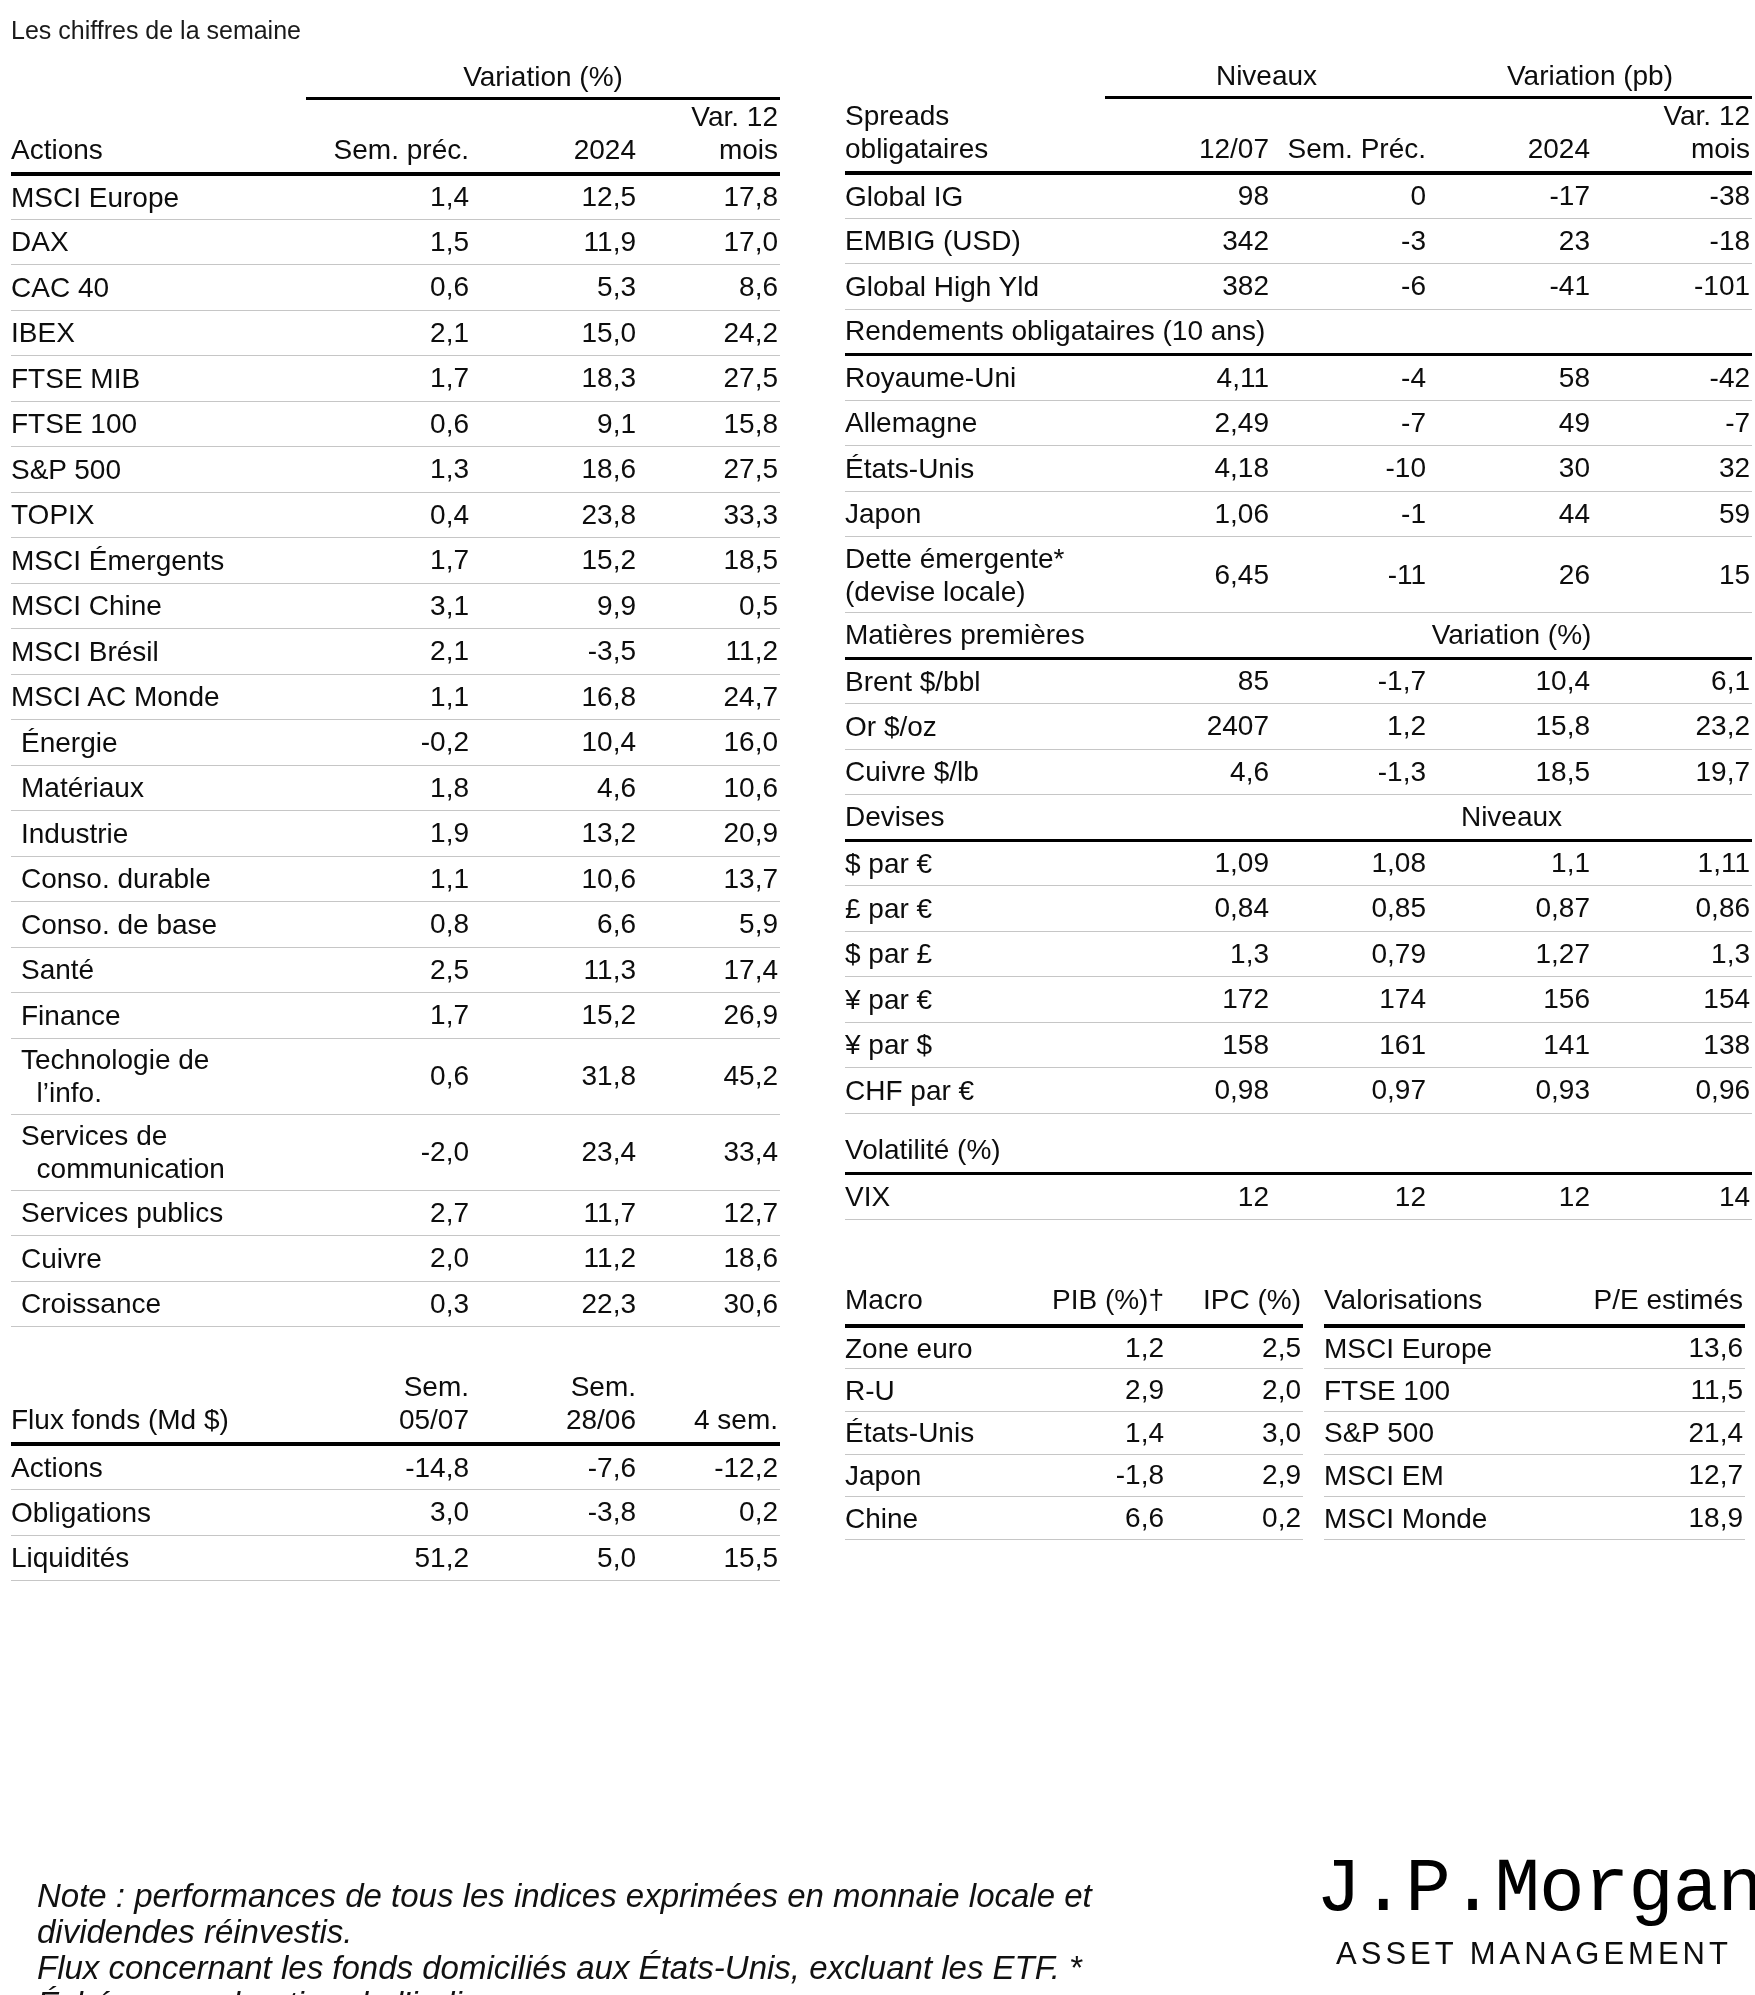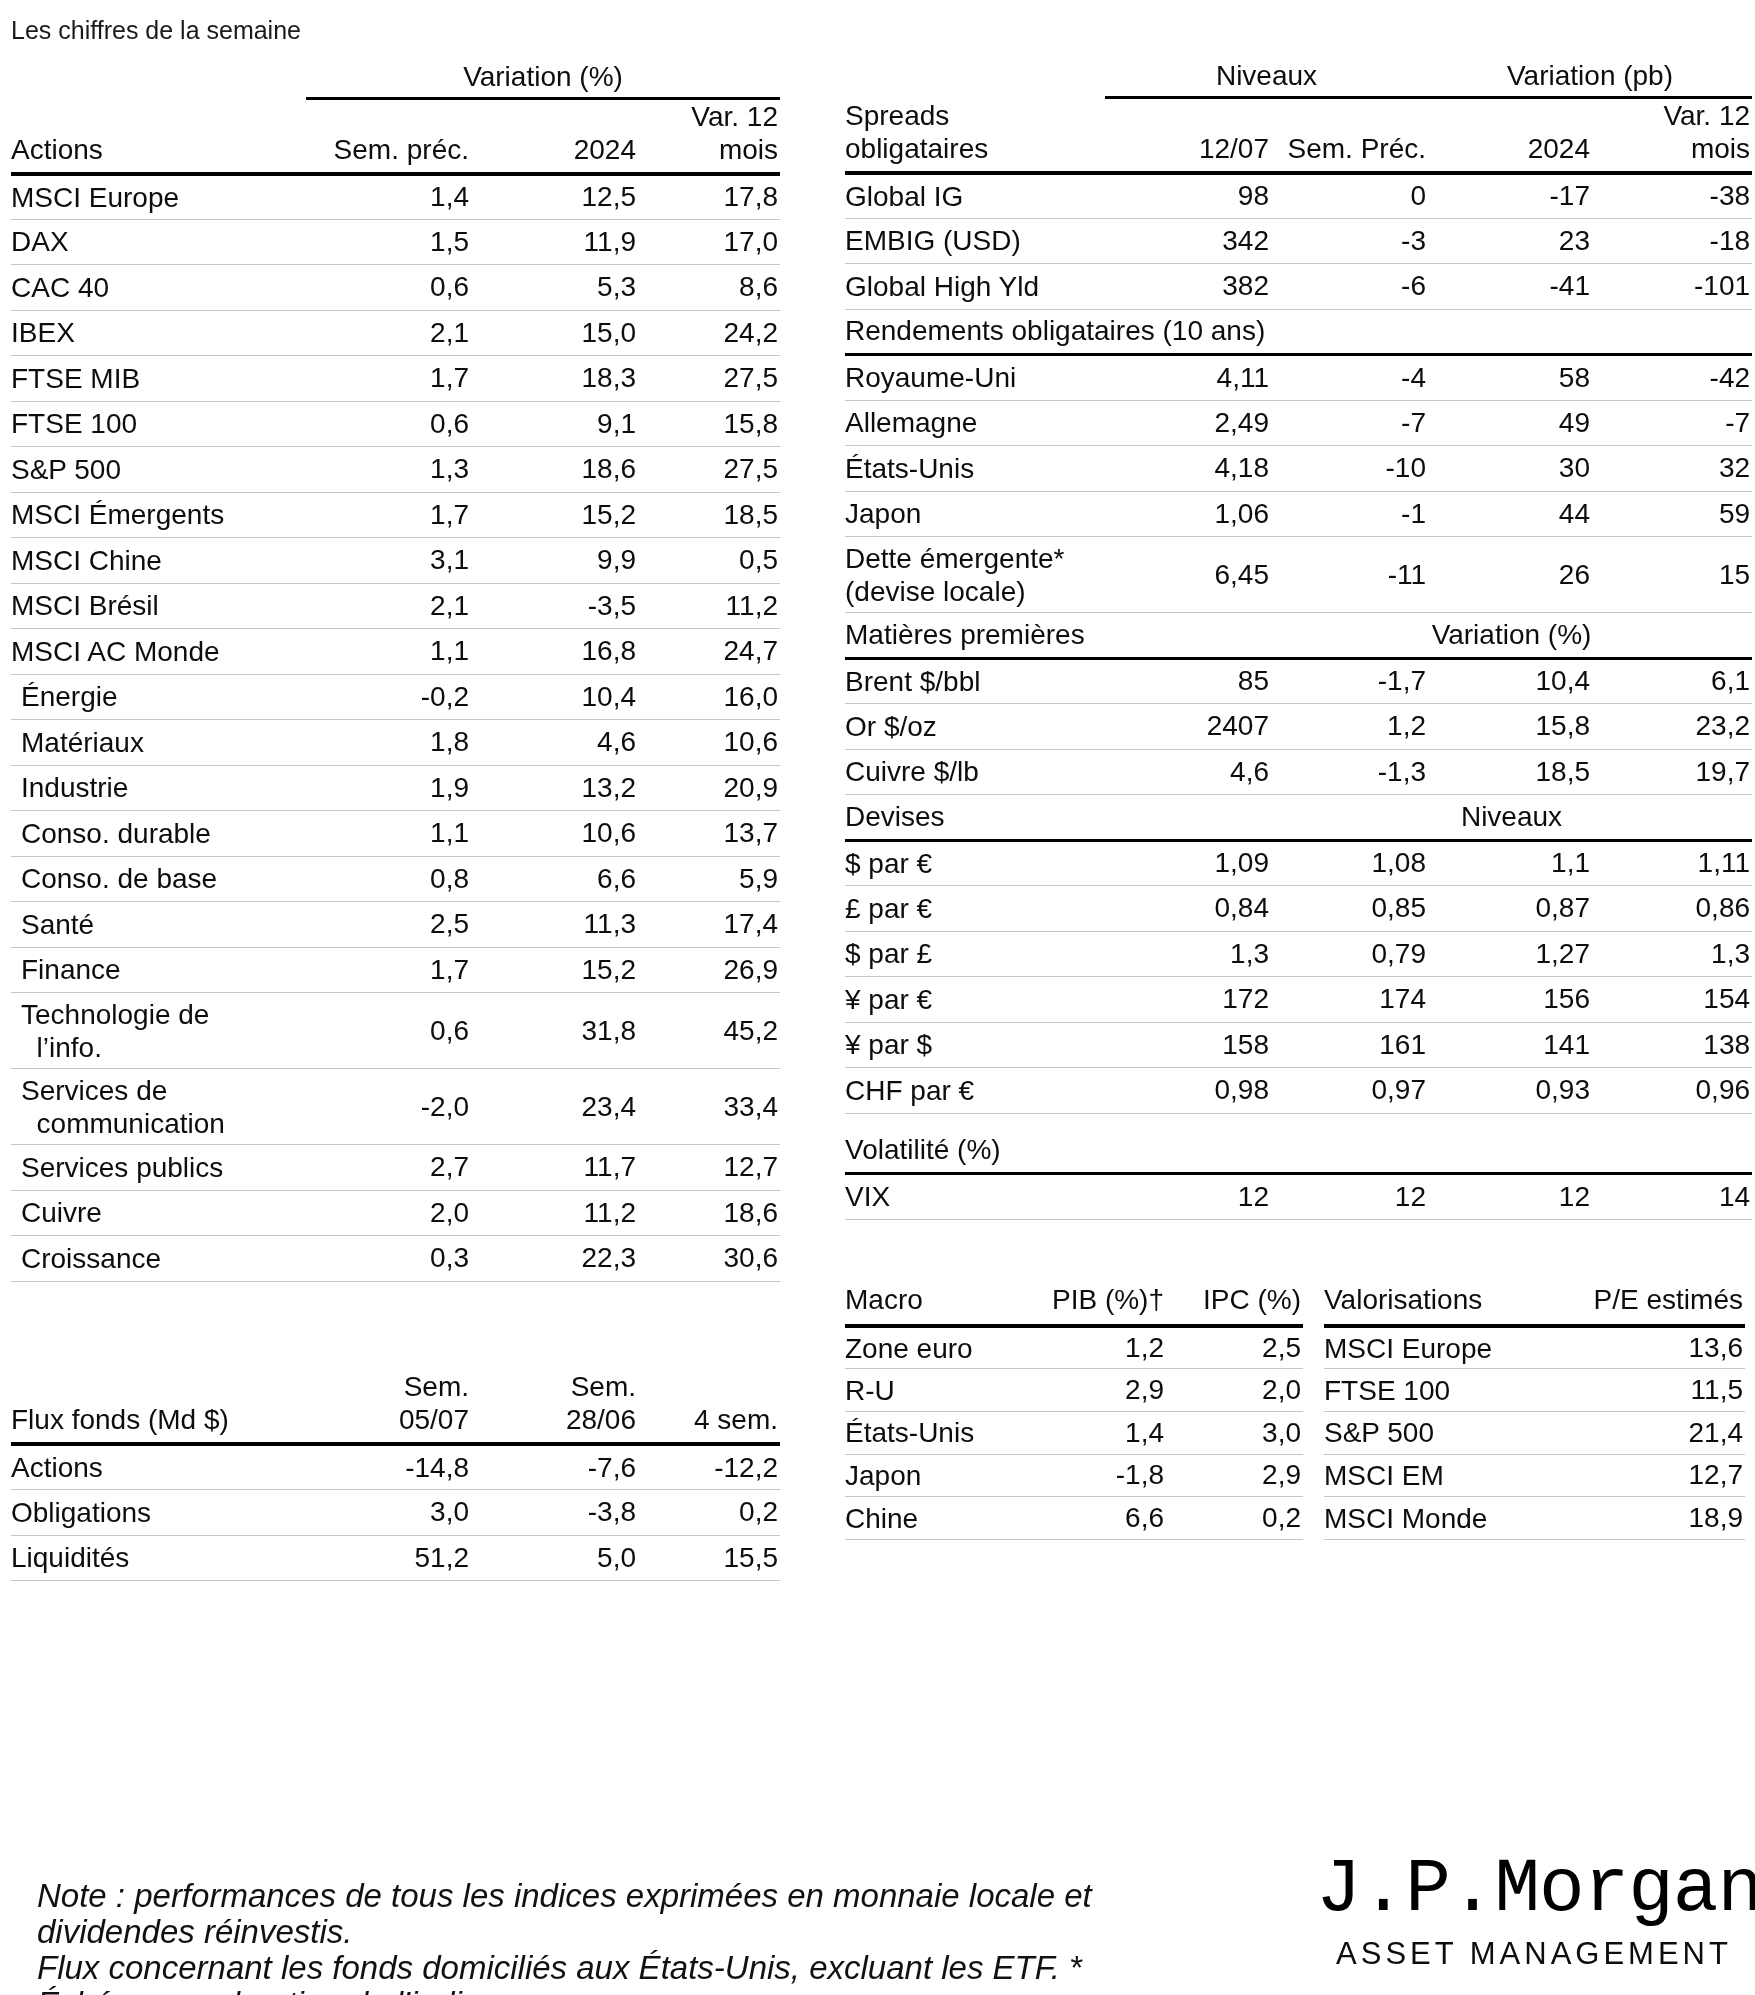--- a/index.html
+++ b/index.html
@@ -110,20 +110,26 @@
         <td class="lbl">FTSE 100</td>
         <td class="num">0,6</td>
         <td class="num">9,1</td>
         <td class="num">15,8</td>
       </tr>
       <tr>
         <td class="lbl">S&amp;P 500</td>
         <td class="num">1,3</td>
         <td class="num">18,6</td>
         <td class="num">27,5</td>
+      </tr>
+      <tr>
+        <td class="lbl">TOPIX</td>
+        <td class="num">0,4</td>
+        <td class="num">23,8</td>
+        <td class="num">33,3</td>
       </tr>
       <tr>
         <td class="lbl">MSCI Émergents</td>
         <td class="num">1,7</td>
         <td class="num">15,2</td>
         <td class="num">18,5</td>
       </tr>
       <tr>
         <td class="lbl">MSCI Chine</td>
         <td class="num">3,1</td>

